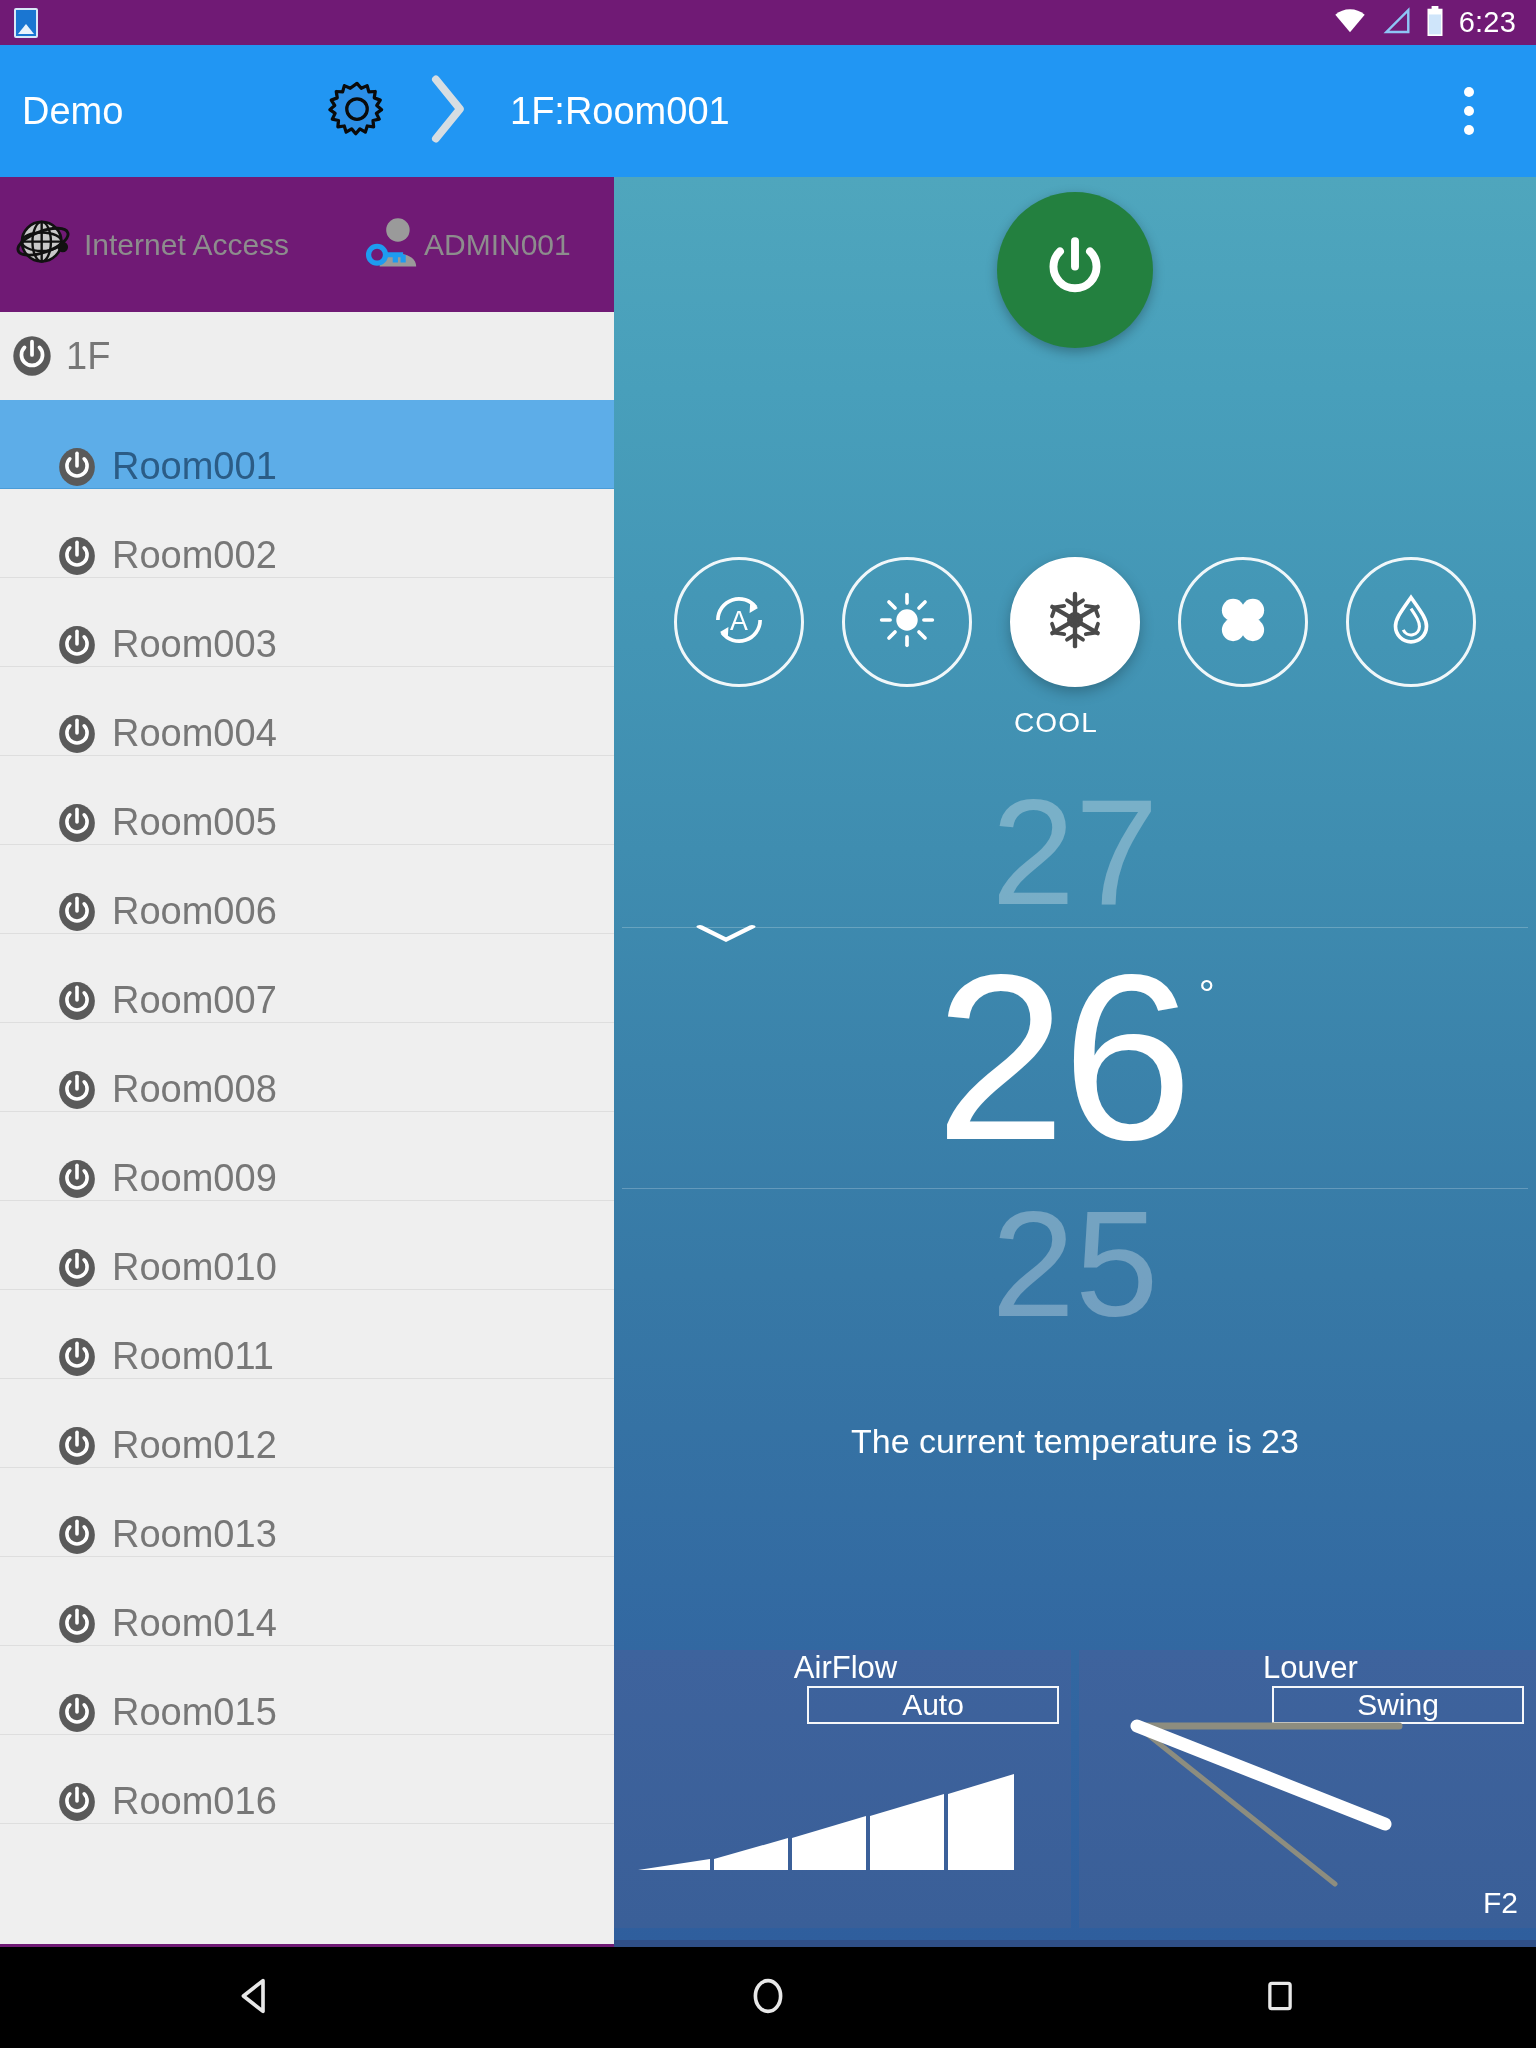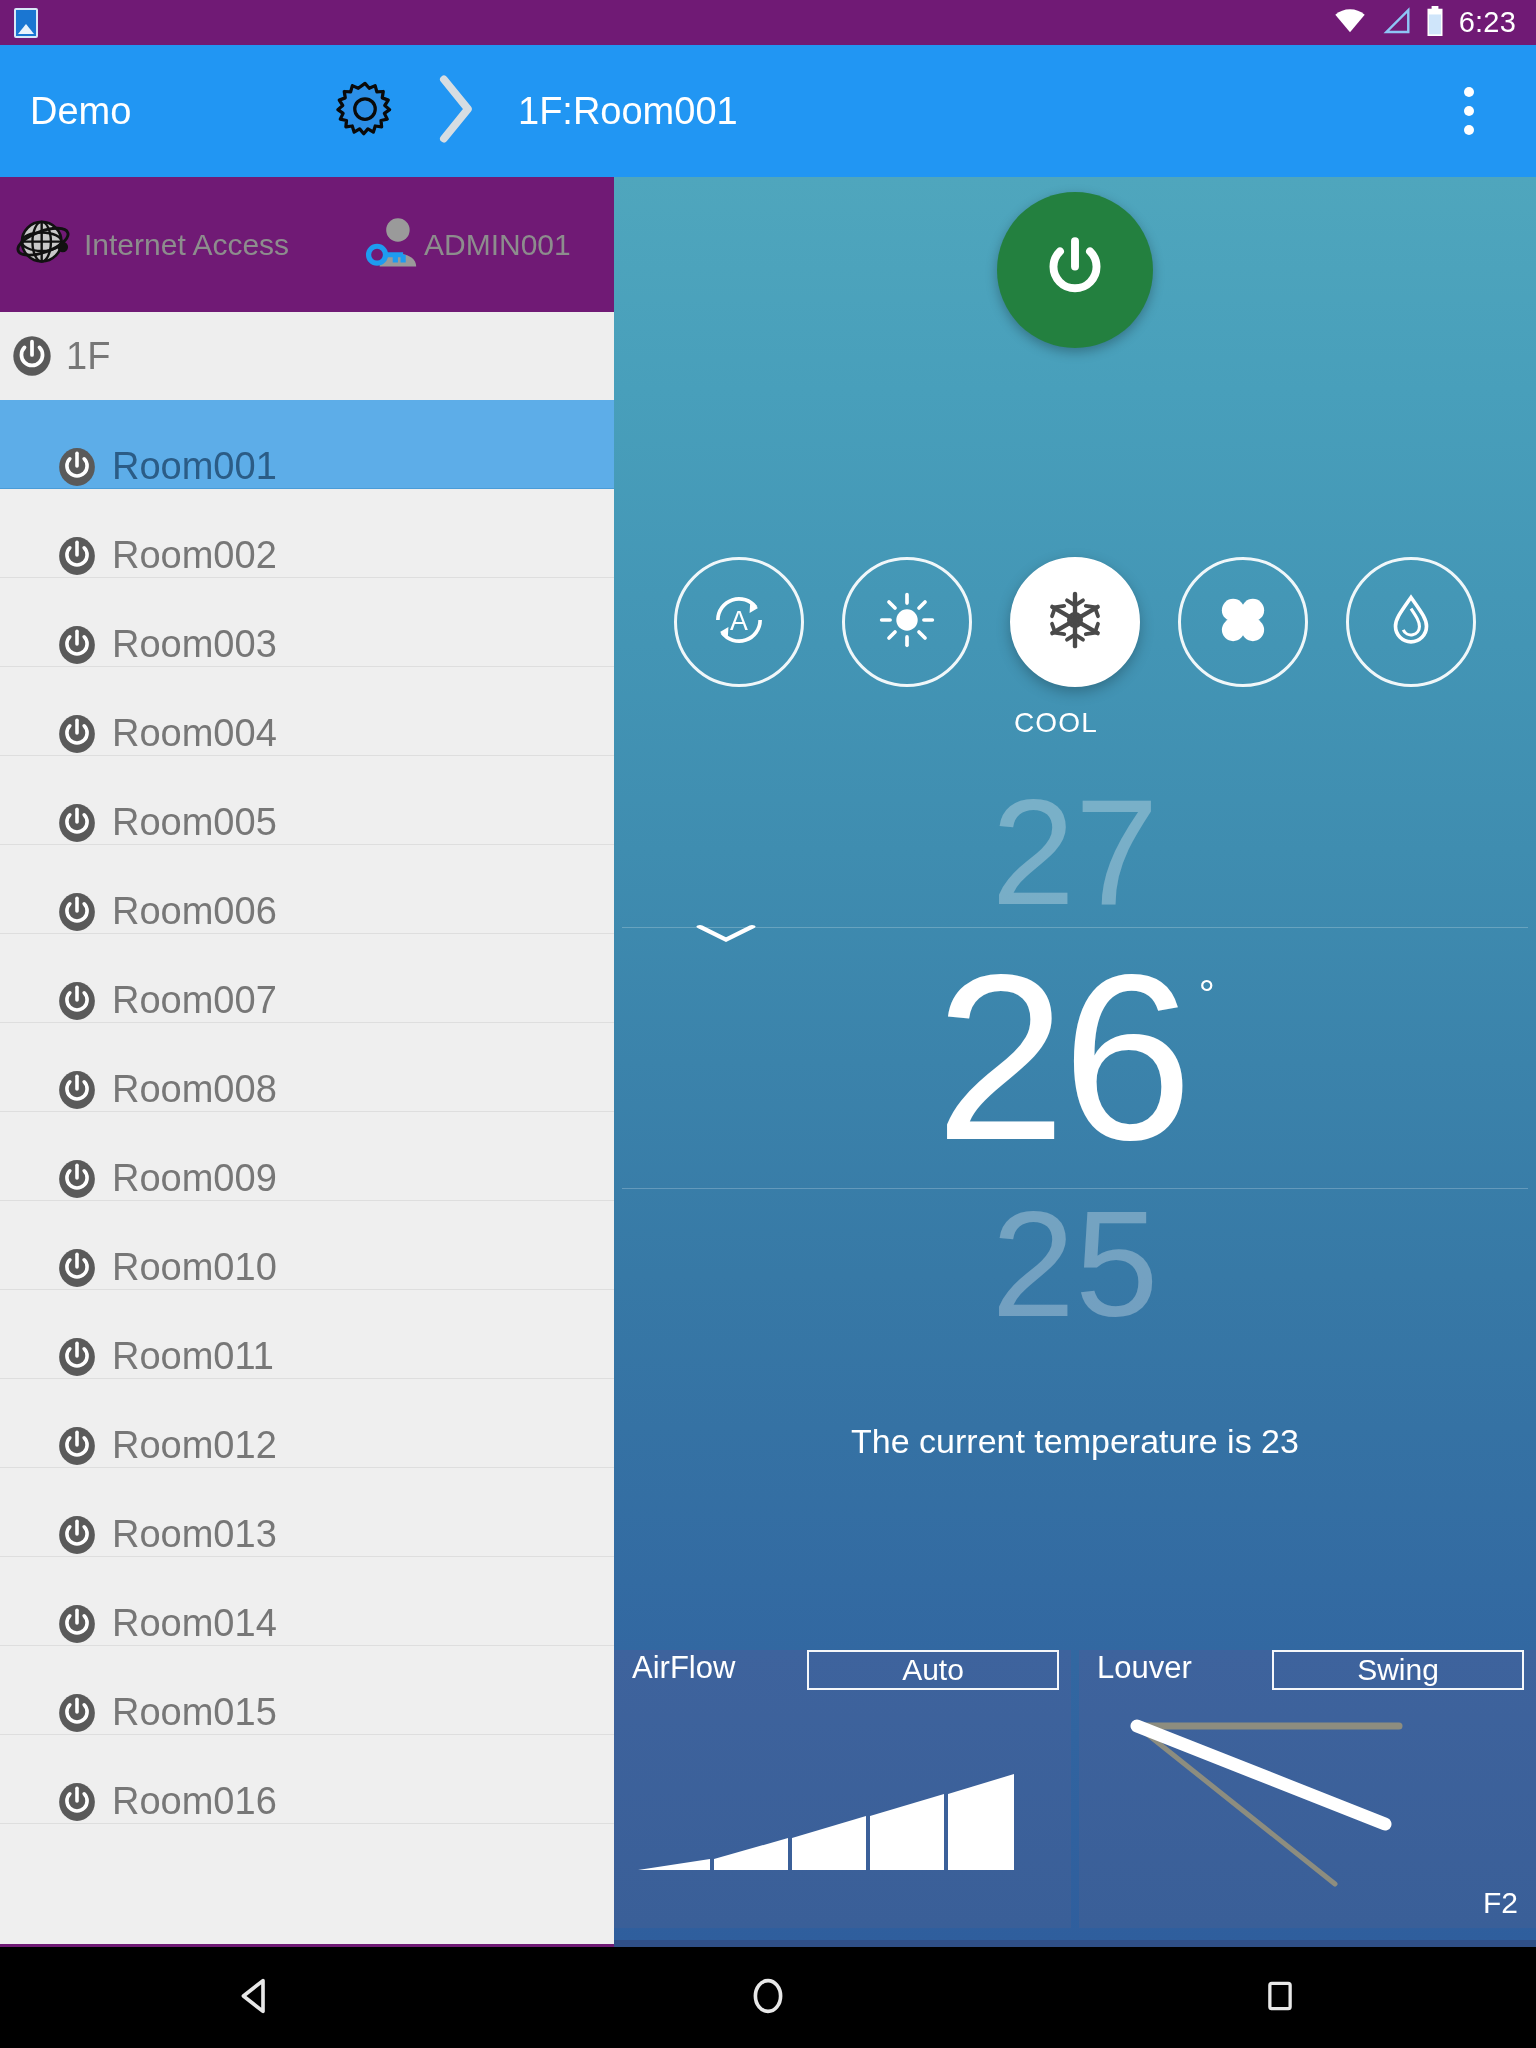--- a/index.html
+++ b/index.html
@@ -29,21 +29,21 @@
     width:0;height:0;border-left:8px solid transparent;border-right:8px solid transparent;
     border-bottom:10px solid #e8f2fc;
   }
   .sb-time{ color:#fff; font-size:29px; letter-spacing:.2px; }
 
   
   .appbar{
     position:absolute; left:0; top:45px; width:1536px; height:132px;
     background:#2196f3; display:flex; align-items:center;
   }
-  .appbar-title{ color:#fff; font-size:38px; margin-left:30px; width:290px; }
+  .appbar-title{ color:#fff; font-size:38px; margin-left:22px; width:290px; }
   .gear-wrap{ width:90px; display:flex; align-items:center; justify-content:center; }
   .chev-wrap{ width:90px; display:flex; align-items:center; justify-content:center; }
   .room-title{ color:#fff; font-size:38px; margin-left:18px; flex:1; }
   .overflow{
     width:90px; height:132px; display:flex; flex-direction:column;
     align-items:center; justify-content:center; gap:9px; margin-right:22px;
   }
   .dot{ width:10px; height:10px; border-radius:50%; background:#fff; }
 
   
@@ -139,22 +139,23 @@
     position:absolute; left:0; top:1473px; width:922px; height:290px;
     display:flex; gap:8px; padding:0 0 0 0;
   }
   .card{
     position:relative; flex:1; height:278px;
     background:linear-gradient(180deg,#3e639d 0%, #3a5f98 100%);
     overflow:hidden;
   }
   .card:first-child{ margin-left:0px; }
   .card-head{
-    position:relative; height:52px; display:flex; align-items:flex-start;
+    position:relative; height:52px; display:flex; align-items:center;
     padding:0 12px 0 18px;
+    flex-direction:column;
   }
   .card-title{ color:#fff; font-size:31px; }
   .card-btn{
     margin-left:auto; min-width:252px; height:40px;
     border:2px solid rgba(255,255,255,.95); color:#fff; font-size:30px;
     display:flex; align-items:center; justify-content:center; background:transparent;
   }
   .airflow-graphic{ position:absolute; left:22px; bottom:52px; }
   .louver-graphic{ position:absolute; left:38px; top:56px; }
   .f2{

